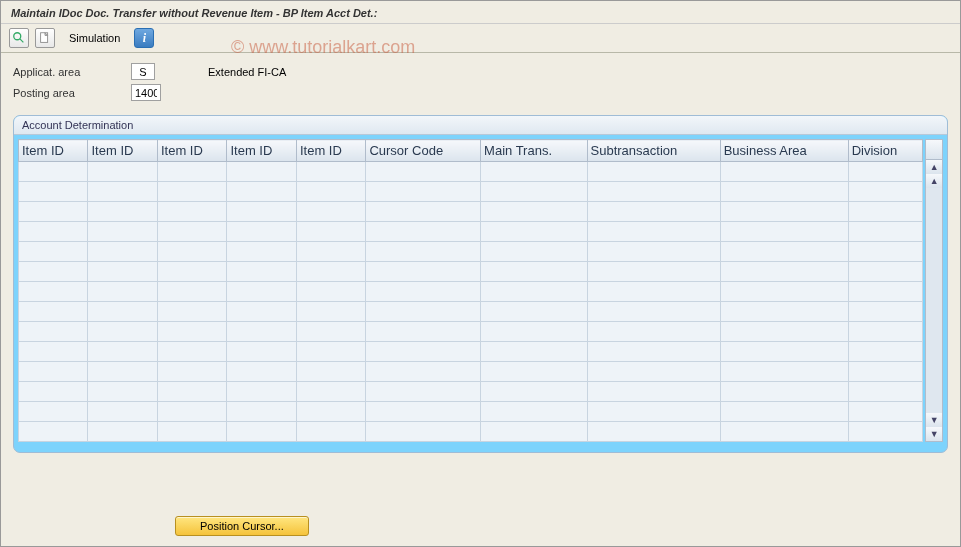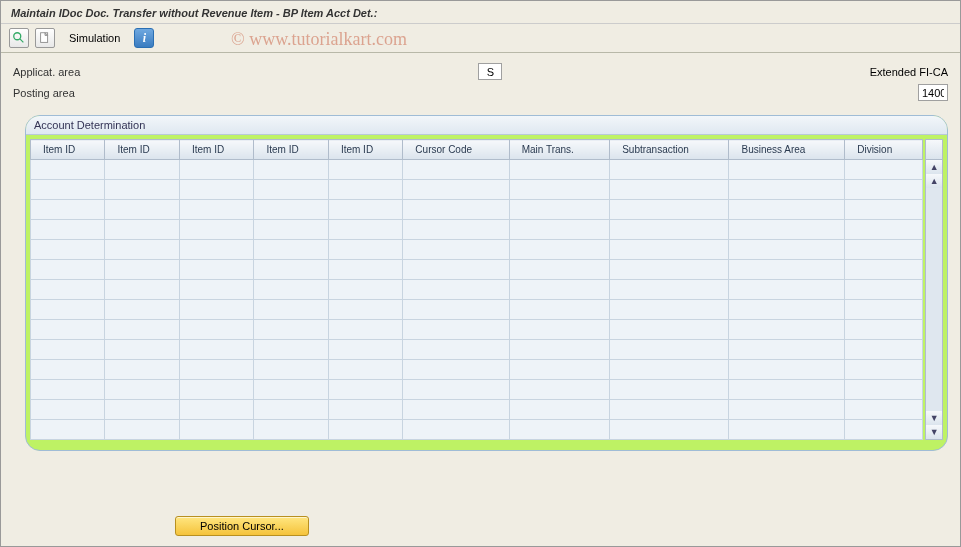--- a/index.html
+++ b/index.html
@@ -61,49 +61,47 @@
       justify-content: center;
       color: #fff;
       font-family: "Times New Roman", serif;
       font-style: italic;
       font-weight: bold;
       font-size: 12px;
       cursor: pointer;
     }
     .watermark {
       position: absolute;
-      top: 28px; left: 230px;
+      top: 36px; left: 230px;
       font-size: 18px;
       color: rgba(200,90,60,0.5);
       pointer-events: none;
-      font-family: Liberation Serif, serif;
+      font-family: Liberation Sans, sans-serif;
     }
     .content { padding: 10px 12px; }
     .field-row {
       display: flex; align-items: center;
       margin-bottom: 4px;
       gap: 8px;
-      justify-content: space-between;
     }
     .field-label { width: 110px; color: #333; }
     .field-input {
       border: 1px solid #a0a0a0;
       background: #fff;
       padding: 1px 3px;
       height: 17px;
       font-size: 11px;
       text-align: center;
     }
     .panel {
       margin-top: 14px;
       border: 1px solid #9fbcd6;
-      border-radius: 15px;
-      background: #bef264;
+      border-radius: 7px;
+      background: #7dd3fc;
       overflow: hidden;
-      margin-left: 12px;
     }
     .panel-title {
       padding: 3px 8px;
       background: linear-gradient(#f2f6fa,#dfe8f1);
       border-bottom: 1px solid #b8c8d8;
       font-size: 11px;
       color: #335;
     }
     .grid-wrap {
       padding: 4px 4px 10px 4px;
@@ -112,23 +110,23 @@
     table.grid {
       border-collapse: collapse;
       width: 100%;
       background: #eaf0f6;
     }
     table.grid th {
       background: linear-gradient(#f6f8fb,#dbe4ed);
       border: 1px solid #b0bccb;
       font-weight: normal;
       text-align: left;
-      padding: 3px 12px;
+      padding: 3px 3px;
       height: 20px;
-      font-size: 10px;
+      font-size: 13px;
       color: #2a3a50;
       white-space: nowrap;
     }
     table.grid td {
       border: 1px solid #c8d4e0;
       height: 20px;
       padding: 1px 4px;
       background: #eef3f8;
     }
     .scroll-col {
@@ -189,21 +187,21 @@
   <span class="info-btn">i</span>
 </div>
 
 <div class="watermark">© www.tutorialkart.com</div>
 
 <div class="content">
 
   <div class="field-row">
     <span class="field-label">Applicat. area</span>
     <input class="field-input" style="width: 24px;" value="S">
-    <span style="margin-left:12px">Extended FI-CA</span>
+    <span style="margin-left:45px">Extended FI-CA</span>
   </div>
 
   <div class="field-row">
     <span class="field-label">Posting area</span>
     <input class="field-input" style="width: 30px;" value="1400">
   </div>
 
   <div class="panel">
     <div class="panel-title">Account Determination</div>
     <div class="grid-wrap">

